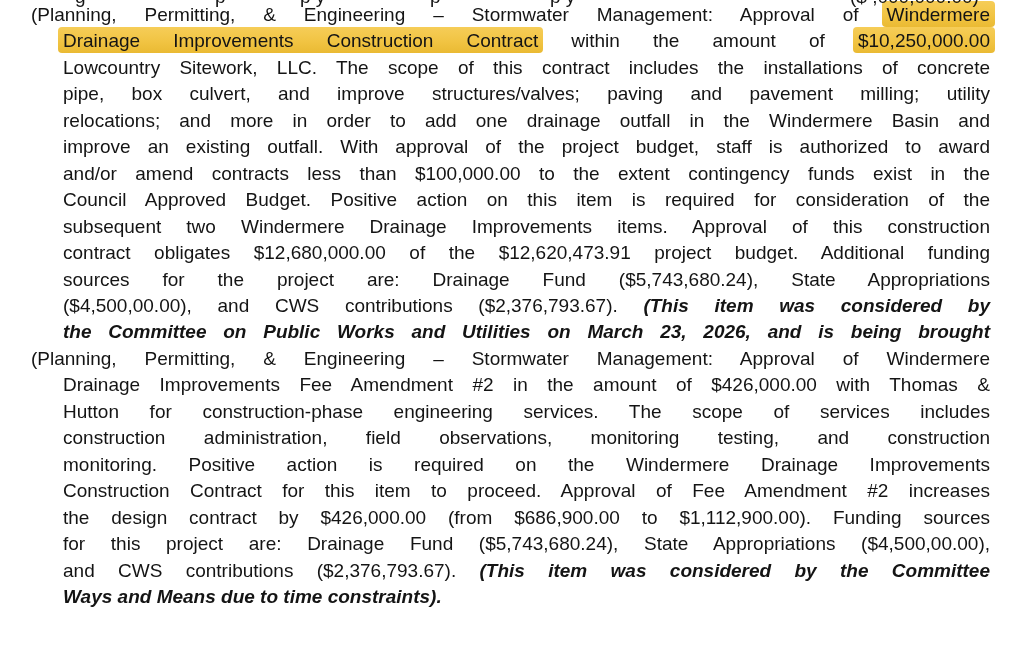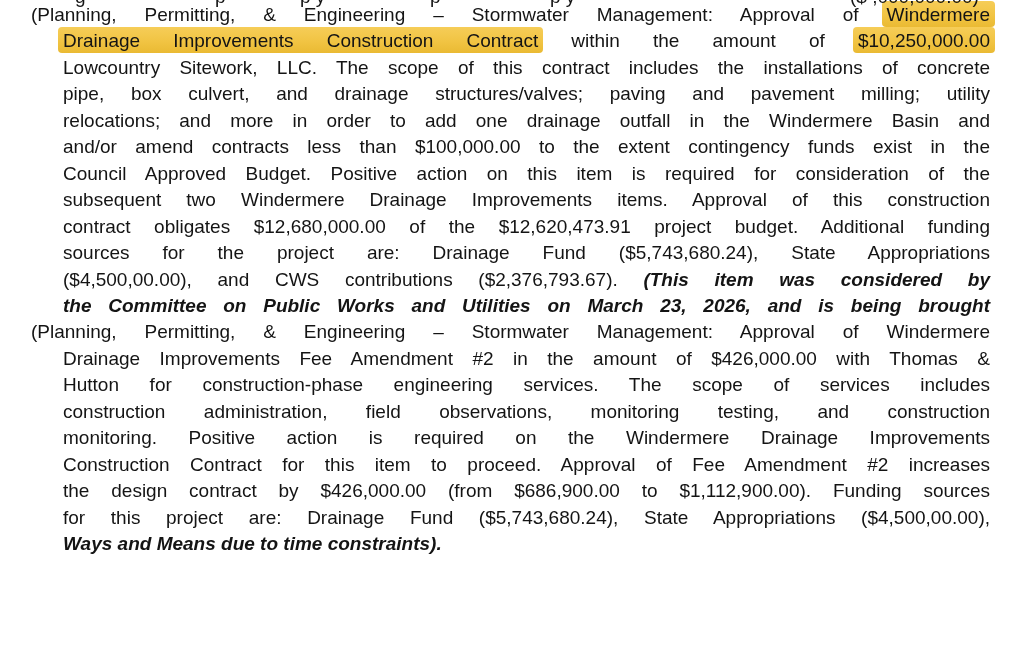--- a/index.html
+++ b/index.html
@@ -82,35 +82,37 @@
         <span class="frag">p y</span>
         <span class="frag">p</span>
         <span class="frag">p y</span>
         <span class="frag">($ ,000,000.00)</span>
       </div>
 
   <div class="para">
         <div class="line"><span class="">(Planning, Permitting, &amp; Engineering – Stormwater Management: Approval of </span><span class="hl">Windermere</span></div>
         <div class="line cont"><span class="hl">Drainage Improvements Construction Contract</span><span class=""> within the amount of </span><span class="hl">$10,250,000.00</span></div>
         <div class="line cont"><span class="">Lowcountry Sitework, LLC. The scope of this contract includes the installations of concrete</span></div>
-        <div class="line cont"><span class="">pipe, box culvert, and drainage structures/valves; paving and pavement milling; utility</span></div>
+        <div class="line cont"><span class="">pipe, box culvert, and improve structures/valves; paving and pavement milling; utility</span></div>
         <div class="line cont"><span class="">relocations; and more in order to add one drainage outfall in the Windermere Basin and</span></div>
+        <div class="line cont"><span class="">improve an existing outfall. With approval of the project budget, staff is authorized to award</span></div>
         <div class="line cont"><span class="">and/or amend contracts less than $100,000.00 to the extent contingency funds exist in the</span></div>
         <div class="line cont"><span class="">Council Approved Budget. Positive action on this item is required for consideration of the</span></div>
         <div class="line cont"><span class="">subsequent two Windermere Drainage Improvements items. Approval of this construction</span></div>
         <div class="line cont"><span class="">contract obligates $12,680,000.00 of the $12,620,473.91 project budget. Additional funding</span></div>
         <div class="line cont"><span class="">sources for the project are: Drainage Fund ($5,743,680.24), State Appropriations</span></div>
         <div class="line cont"><span class="">($4,500,00.00), and CWS contributions ($2,376,793.67). </span><span class=" bi">(This item was considered by</span></div>
         <div class="line cont"><span class=" bi">the Committee on Public Works and Utilities on March 23, 2026, and is being brought</span></div>
       </div>
       <div class="para">
         <div class="line"><span class="">(Planning, Permitting, &amp; Engineering – Stormwater Management: Approval of Windermere</span></div>
         <div class="line cont"><span class="">Drainage Improvements Fee Amendment #2 in the amount of $426,000.00 with Thomas &amp;</span></div>
         <div class="line cont"><span class="">Hutton for construction-phase engineering services. The scope of services includes</span></div>
         <div class="line cont"><span class="">construction administration, field observations, monitoring testing, and construction</span></div>
         <div class="line cont"><span class="">monitoring. Positive action is required on the Windermere Drainage Improvements</span></div>
         <div class="line cont"><span class="">Construction Contract for this item to proceed. Approval of Fee Amendment #2 increases</span></div>
         <div class="line cont"><span class="">the design contract by $426,000.00 (from $686,900.00 to $1,112,900.00). Funding sources</span></div>
         <div class="line cont"><span class="">for this project are: Drainage Fund ($5,743,680.24), State Appropriations ($4,500,00.00),</span></div>
+        <div class="line cont"><span class="">and CWS contributions ($2,376,793.67). </span><span class=" bi">(This item was considered by the Committee</span></div>
         <div class="line cont last"><span class=" bi">Ways and Means due to time constraints).</span></div>
       </div>
     </div>
 </div>
 
 </body></html>

